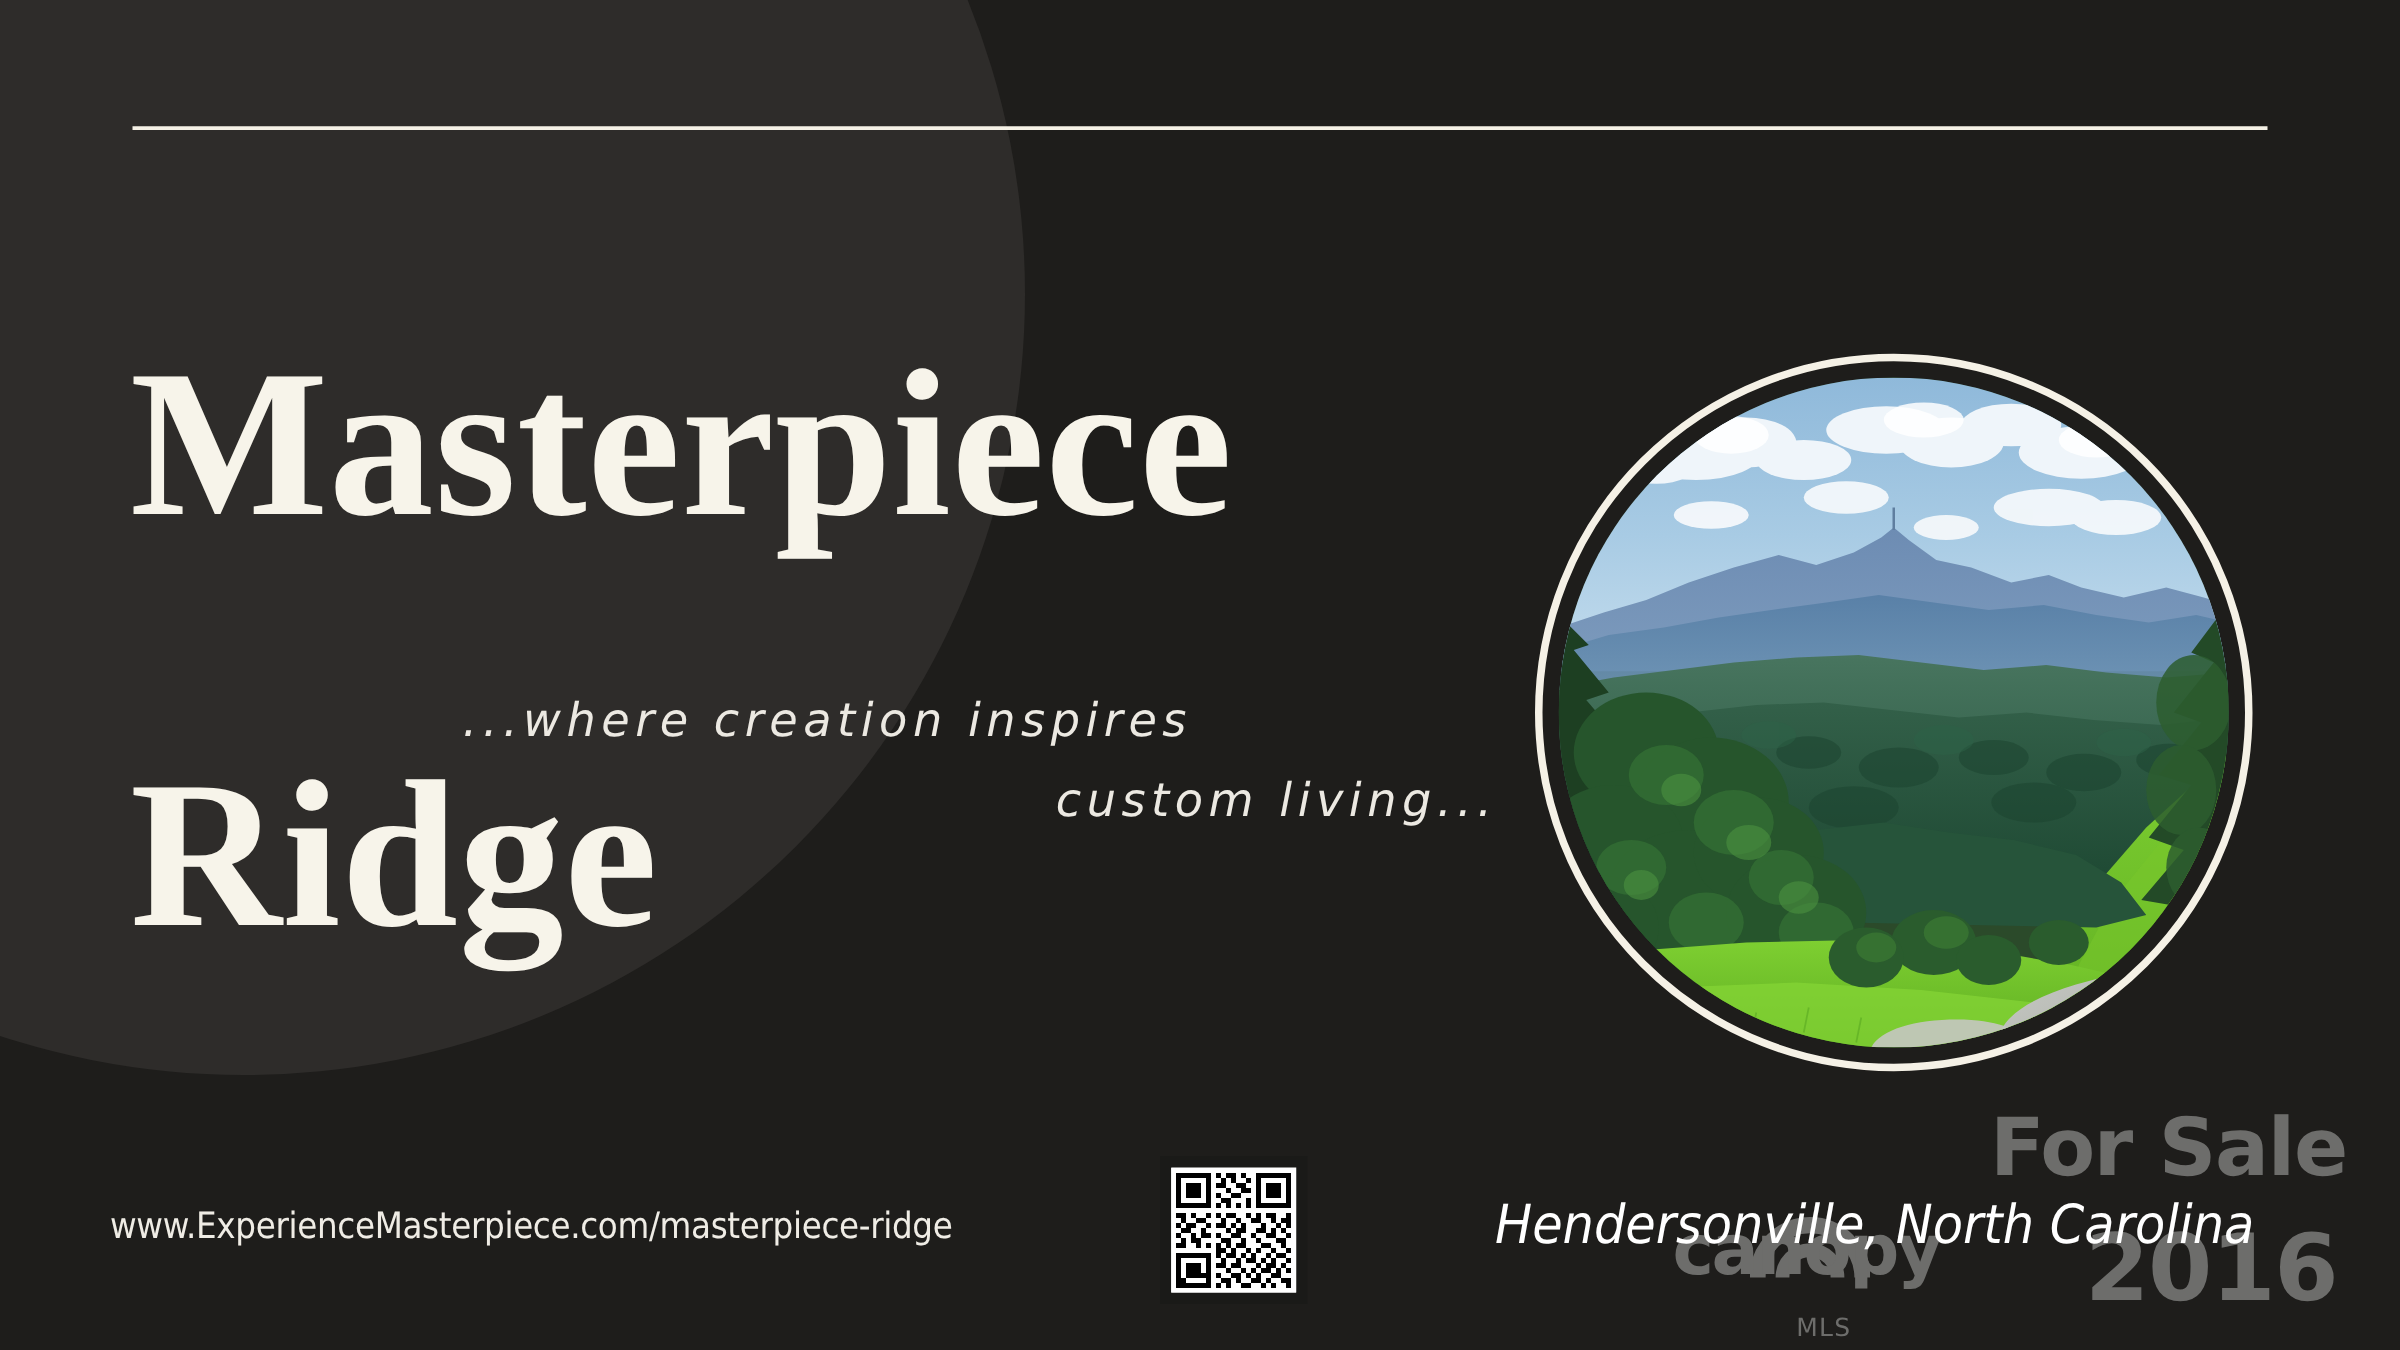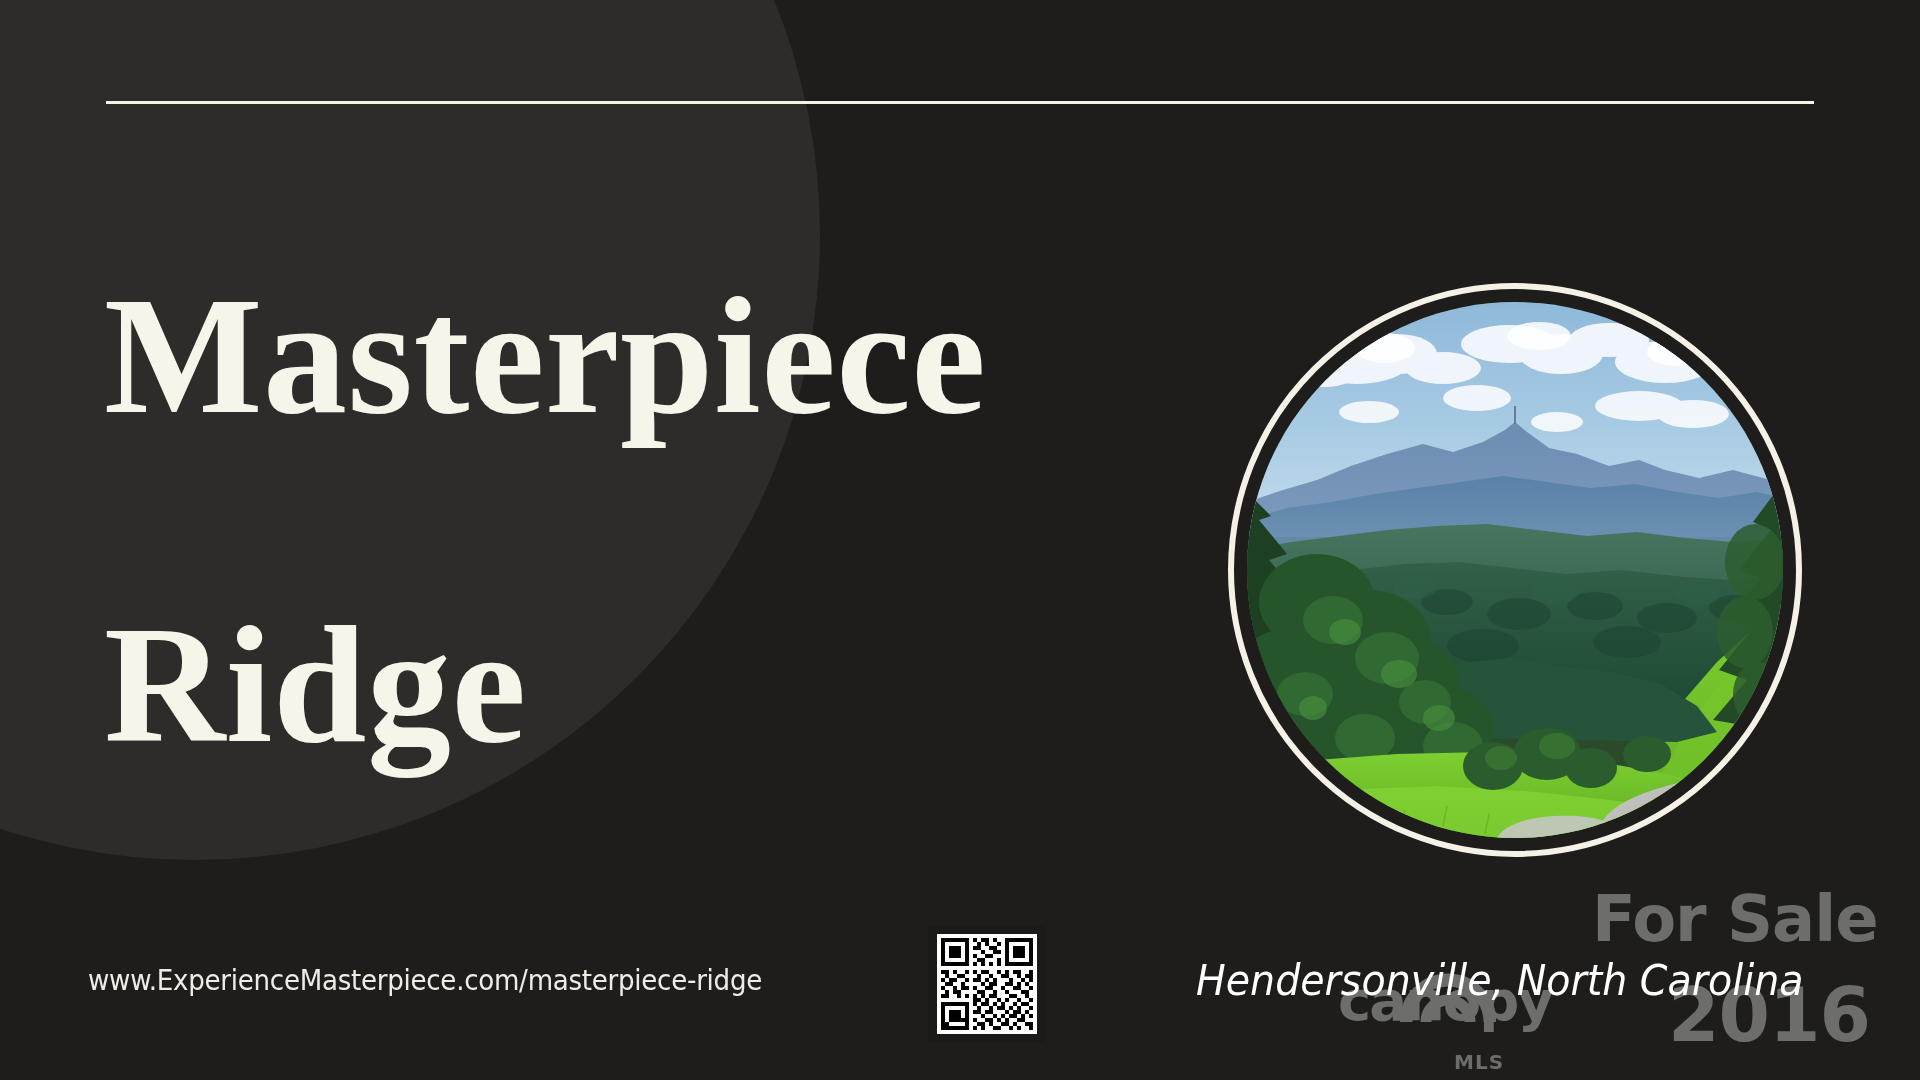--- a/index.html
+++ b/index.html
@@ -169,24 +169,24 @@
     left:310px; top:82px;
     color:#6d6d6b;
     font-family:"DejaVu Sans", sans-serif;
     font-weight:bold;
     font-size:74px;
     letter-spacing:-1px;
     white-space:nowrap;
   }
   .wm-mls{
     position:absolute;
-    left:96px; top:160px;
+    left:79px; top:160px;
     color:#6d6d6b;
     font-family:"DejaVu Sans", sans-serif;
-    font-weight:bold;
+    font-weight:normal;
     font-size:20px;
     letter-spacing:1px;
     white-space:nowrap;
   }
   .wm-arc{
     position:absolute;
     left:42px; top:64px;
     width:96px;height:72px;
   }
 </style>
@@ -197,20 +197,24 @@
 
   <div class="bg-circle"></div>
 
   <div class="top-rule"></div>
 
   <div class="headline">
     <span class="l1">Masterpiece</span>
     <span class="l2">Ridge</span>
   </div>
 
+  <div class="tagline">
+    <span class="tl1">...where creation inspires</span>
+    <span class="tl2">custom living...</span>
+  </div>
 
   <div class="photo-wrap">
     <div class="photo-disc">
       <svg class="photo-svg" viewBox="0 0 536 536" preserveAspectRatio="xMidYMid slice">
         <defs>
           <linearGradient id="skyG" x1="0" y1="0" x2="0" y2="1">
             <stop offset="0%" stop-color="#8fb9da"></stop>
             <stop offset="55%" stop-color="#a8cbe4"></stop>
             <stop offset="100%" stop-color="#c3dced"></stop>
           </linearGradient>

